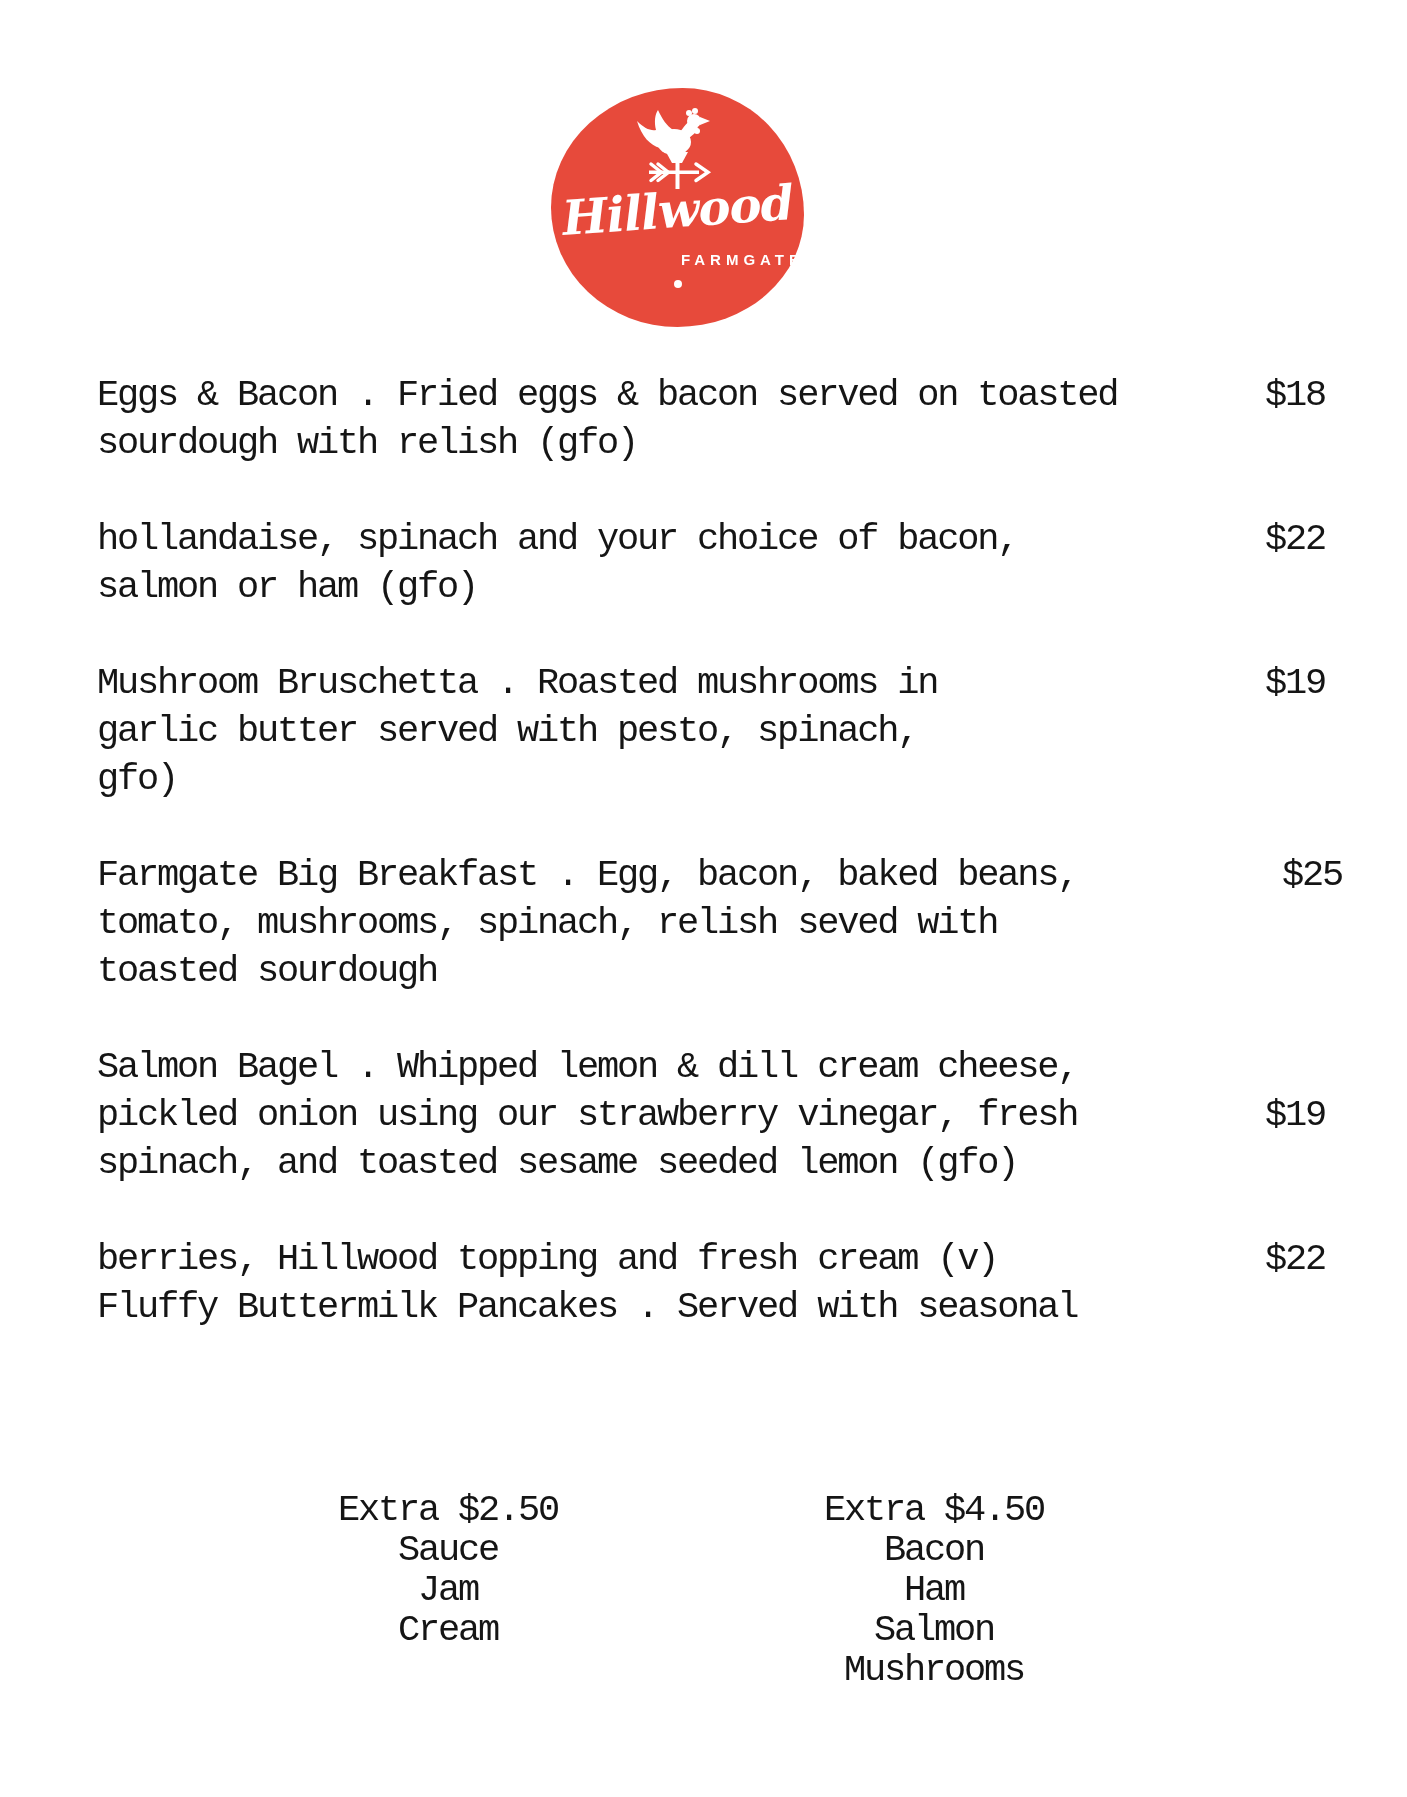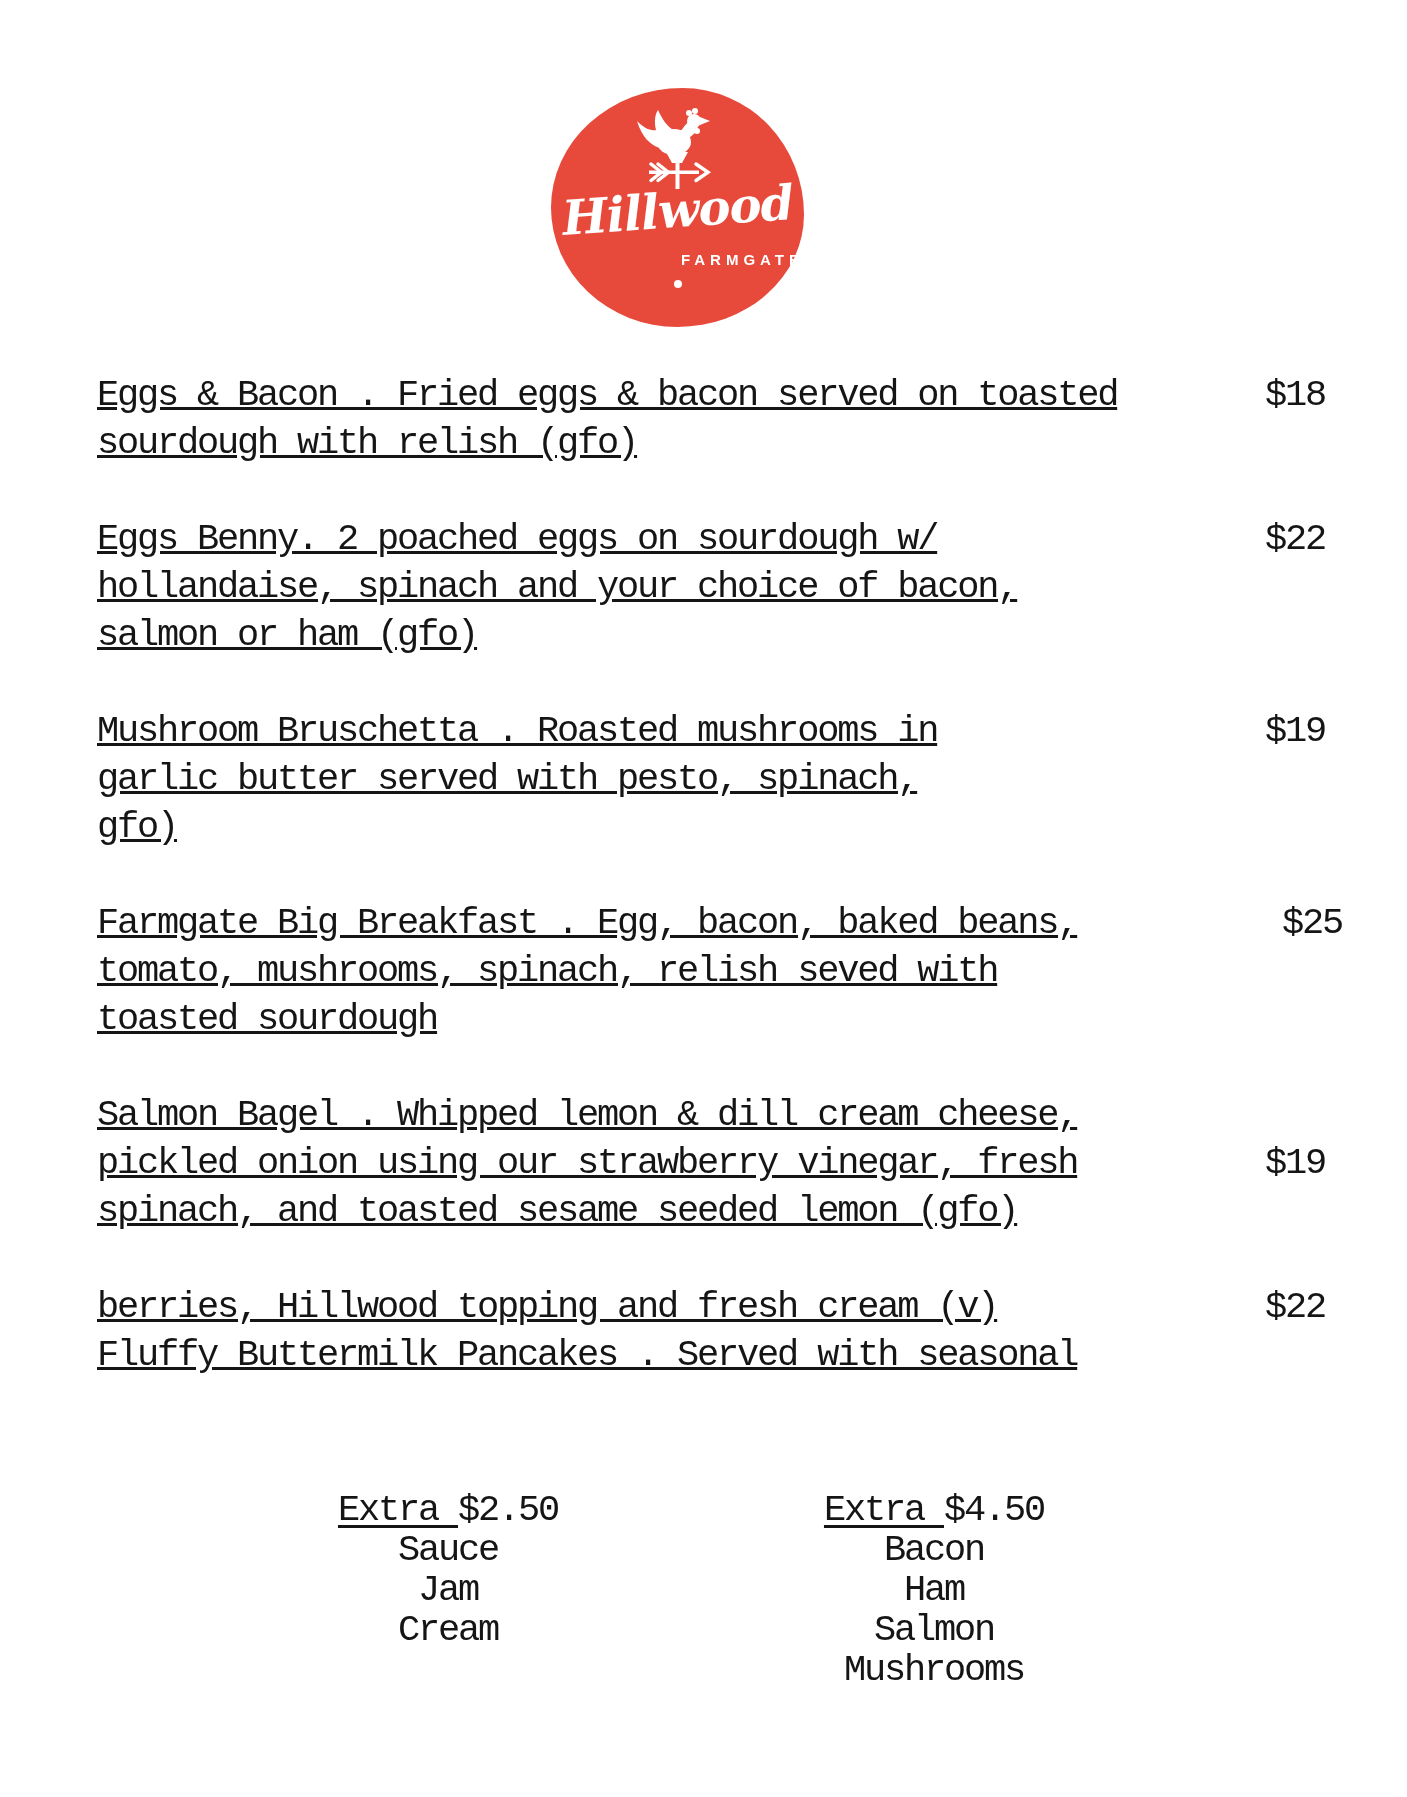--- a/index.html
+++ b/index.html
@@ -27,32 +27,31 @@
   }
   .logo-dot{
     position:absolute;left:50%;top:192px;width:8px;height:8px;margin-left:-4px;
     border-radius:50%;background:#fff;
   }
   
   .menu{
     position:absolute;left:97px;top:371px;width:1270px;
     font-size:37px;line-height:48px;letter-spacing:-2.2px;color:#151515;
   }
-  .item{position:relative;margin-bottom:48px;text-decoration:underline;}
+  .item{position:relative;margin-bottom:48px;}
   .item .line{white-space:pre;}
   .item .price{position:absolute;left:1168px;top:0;}
   
   .excol{
     position:absolute;top:1490px;width:420px;text-align:center;
     font-size:37px;line-height:40px;letter-spacing:-2.2px;color:#151515;
   }
   .excol.c0{left:238px;}
   .excol.c1{left:724px;}
   .u{
-    text-decoration:underline;
     text-decoration-thickness:3px;
     text-underline-offset:5px;
   }
 </style>
 </head>
 <body>
 
 <div>
 
   <div class="logo" id="logo-badge" style="background: rgb(231, 74, 59);">
@@ -92,21 +91,20 @@
     <div class="logo-dot"></div>
   </div>
 
   <div class="menu" id="menu-items">
       <div class="item">
         <div class="line">Eggs &amp; Bacon . Fried eggs &amp; bacon served on toasted</div>
         <div class="line">sourdough with relish (gfo)</div>
         <div class="price" style="top: 0px;">$18</div>
       </div>
       <div class="item">
-        <div class="line">Eggs Benny. 2 poached eggs on sourdough w/</div>
         <div class="line">hollandaise, spinach and your choice of bacon,</div>
         <div class="line">salmon or ham (gfo)</div>
         <div class="price" style="top: 0px;">$22</div>
       </div>
       <div class="item">
         <div class="line">Mushroom Bruschetta . Roasted mushrooms in</div>
         <div class="line">garlic butter served with pesto, spinach,</div>
         <div class="line">gfo)</div>
         <div class="price" style="top: 0px;">$19</div>
       </div>

